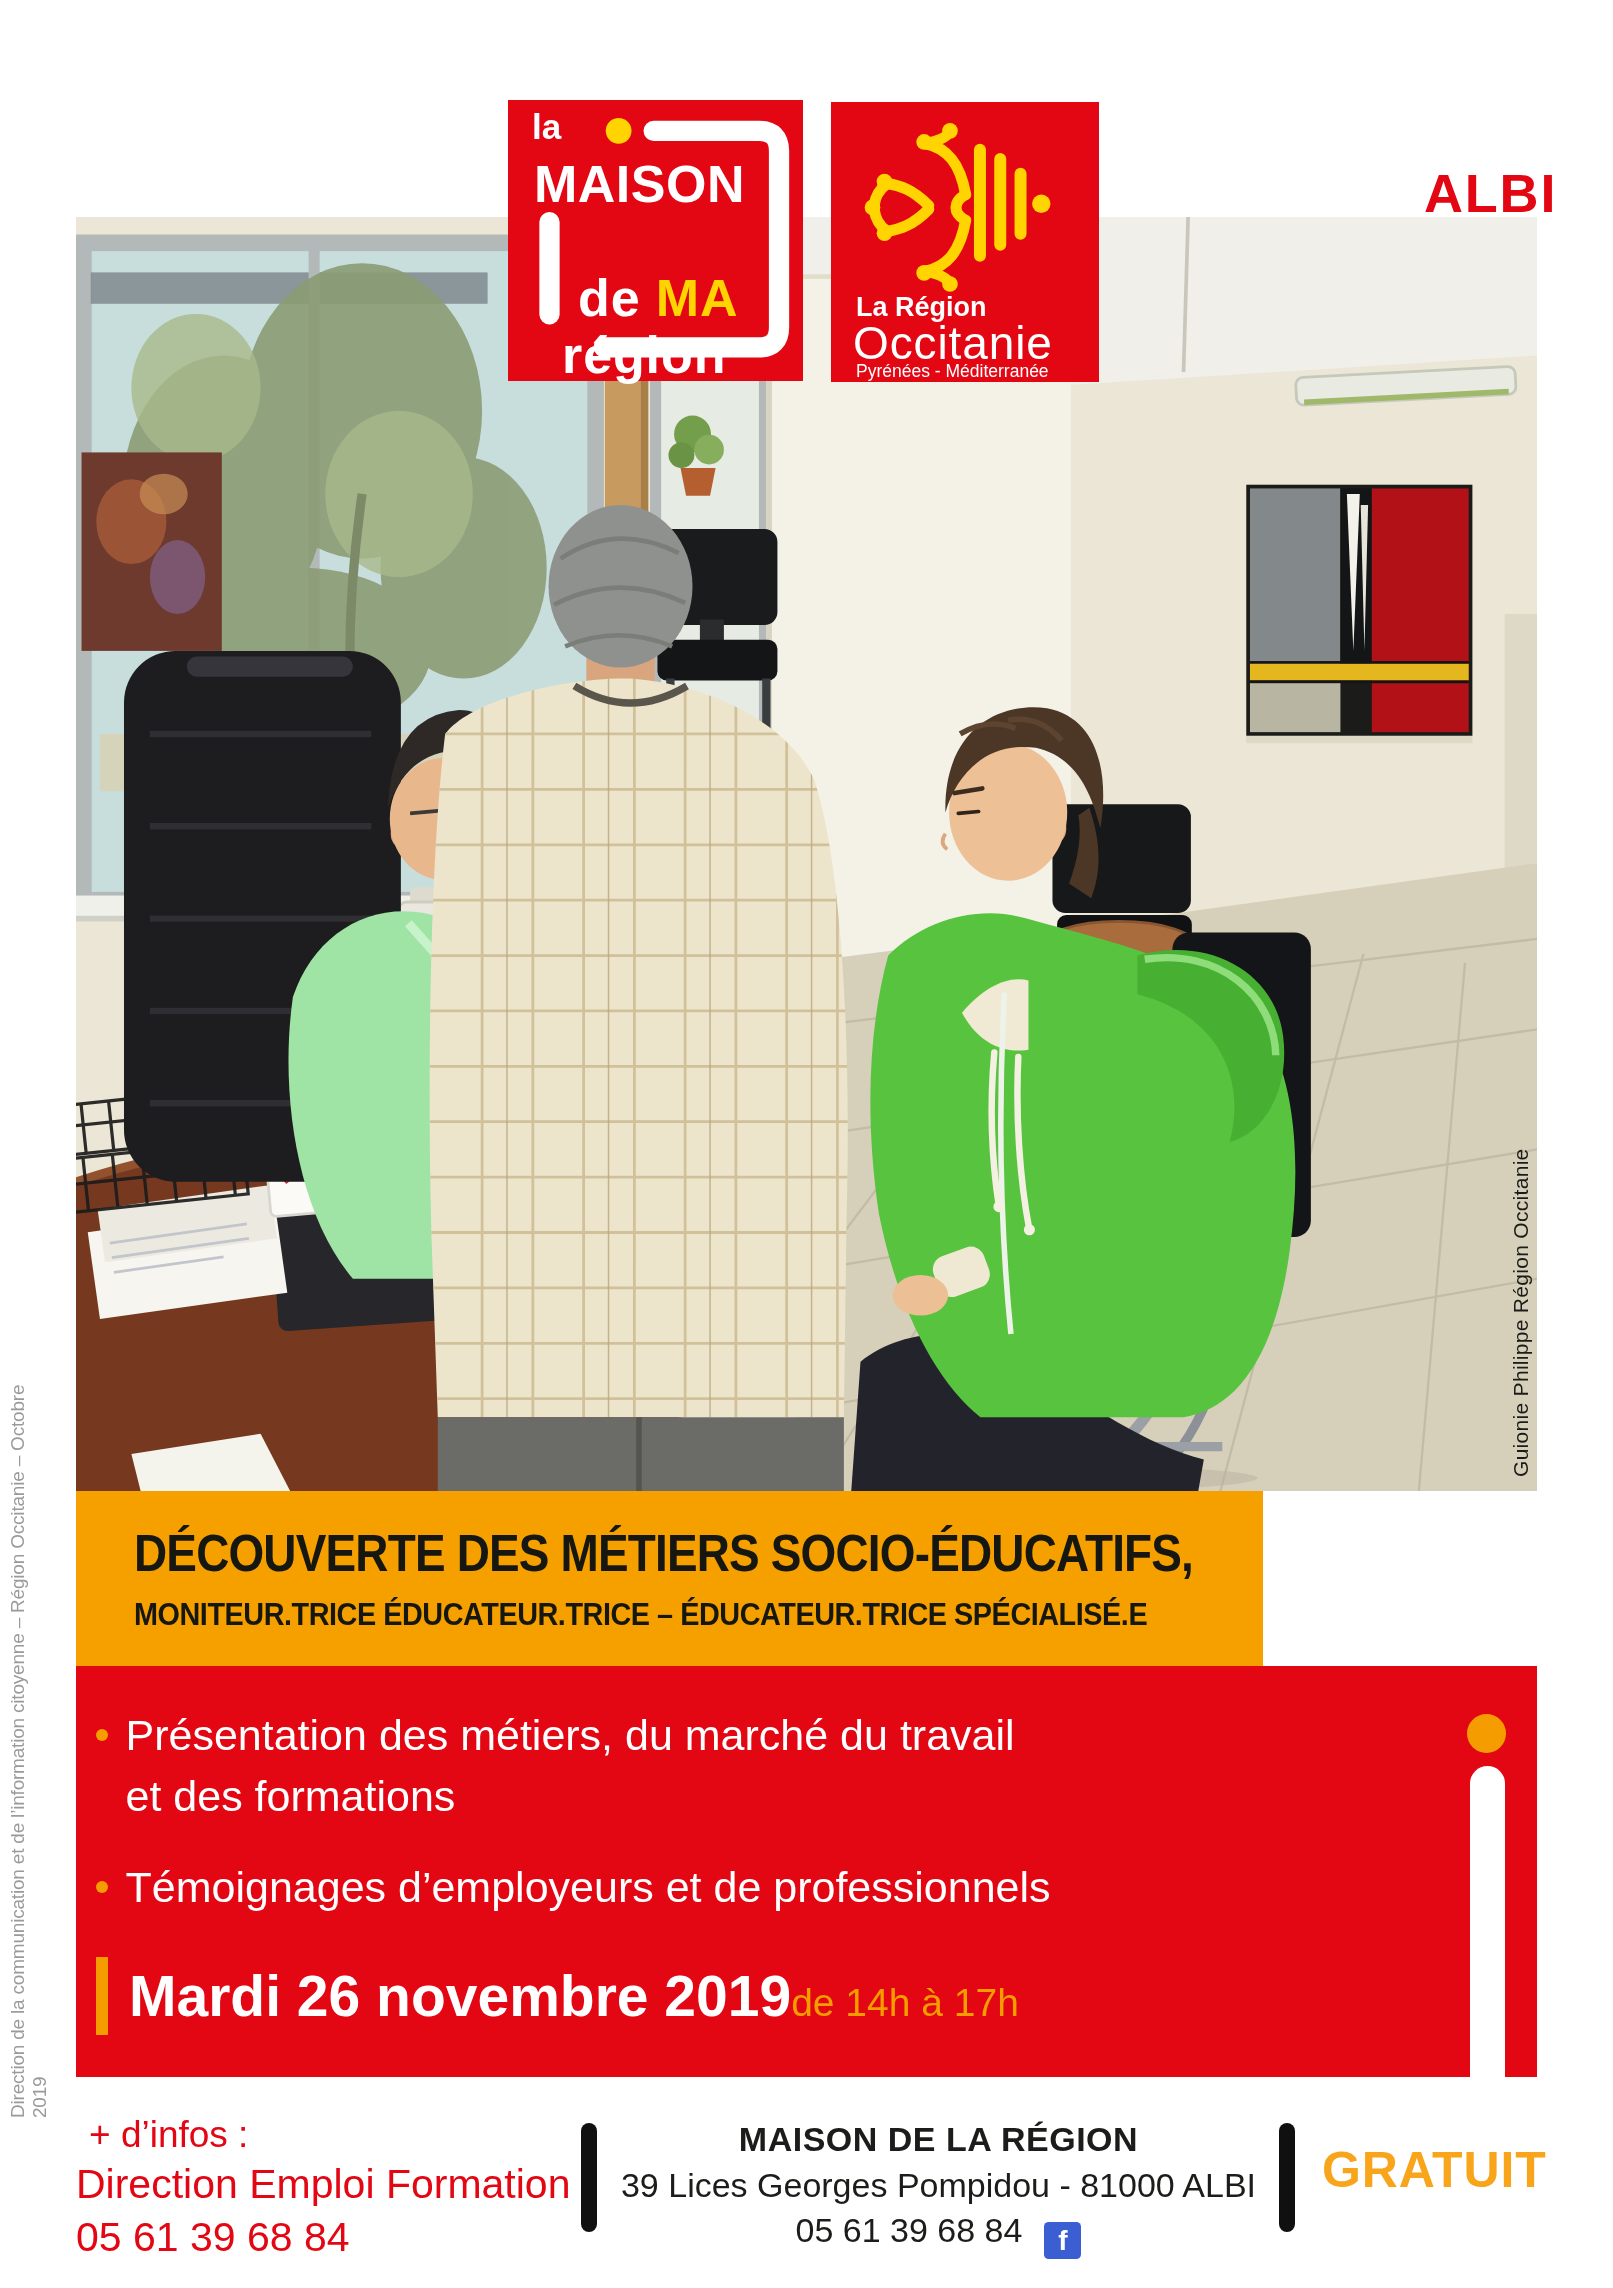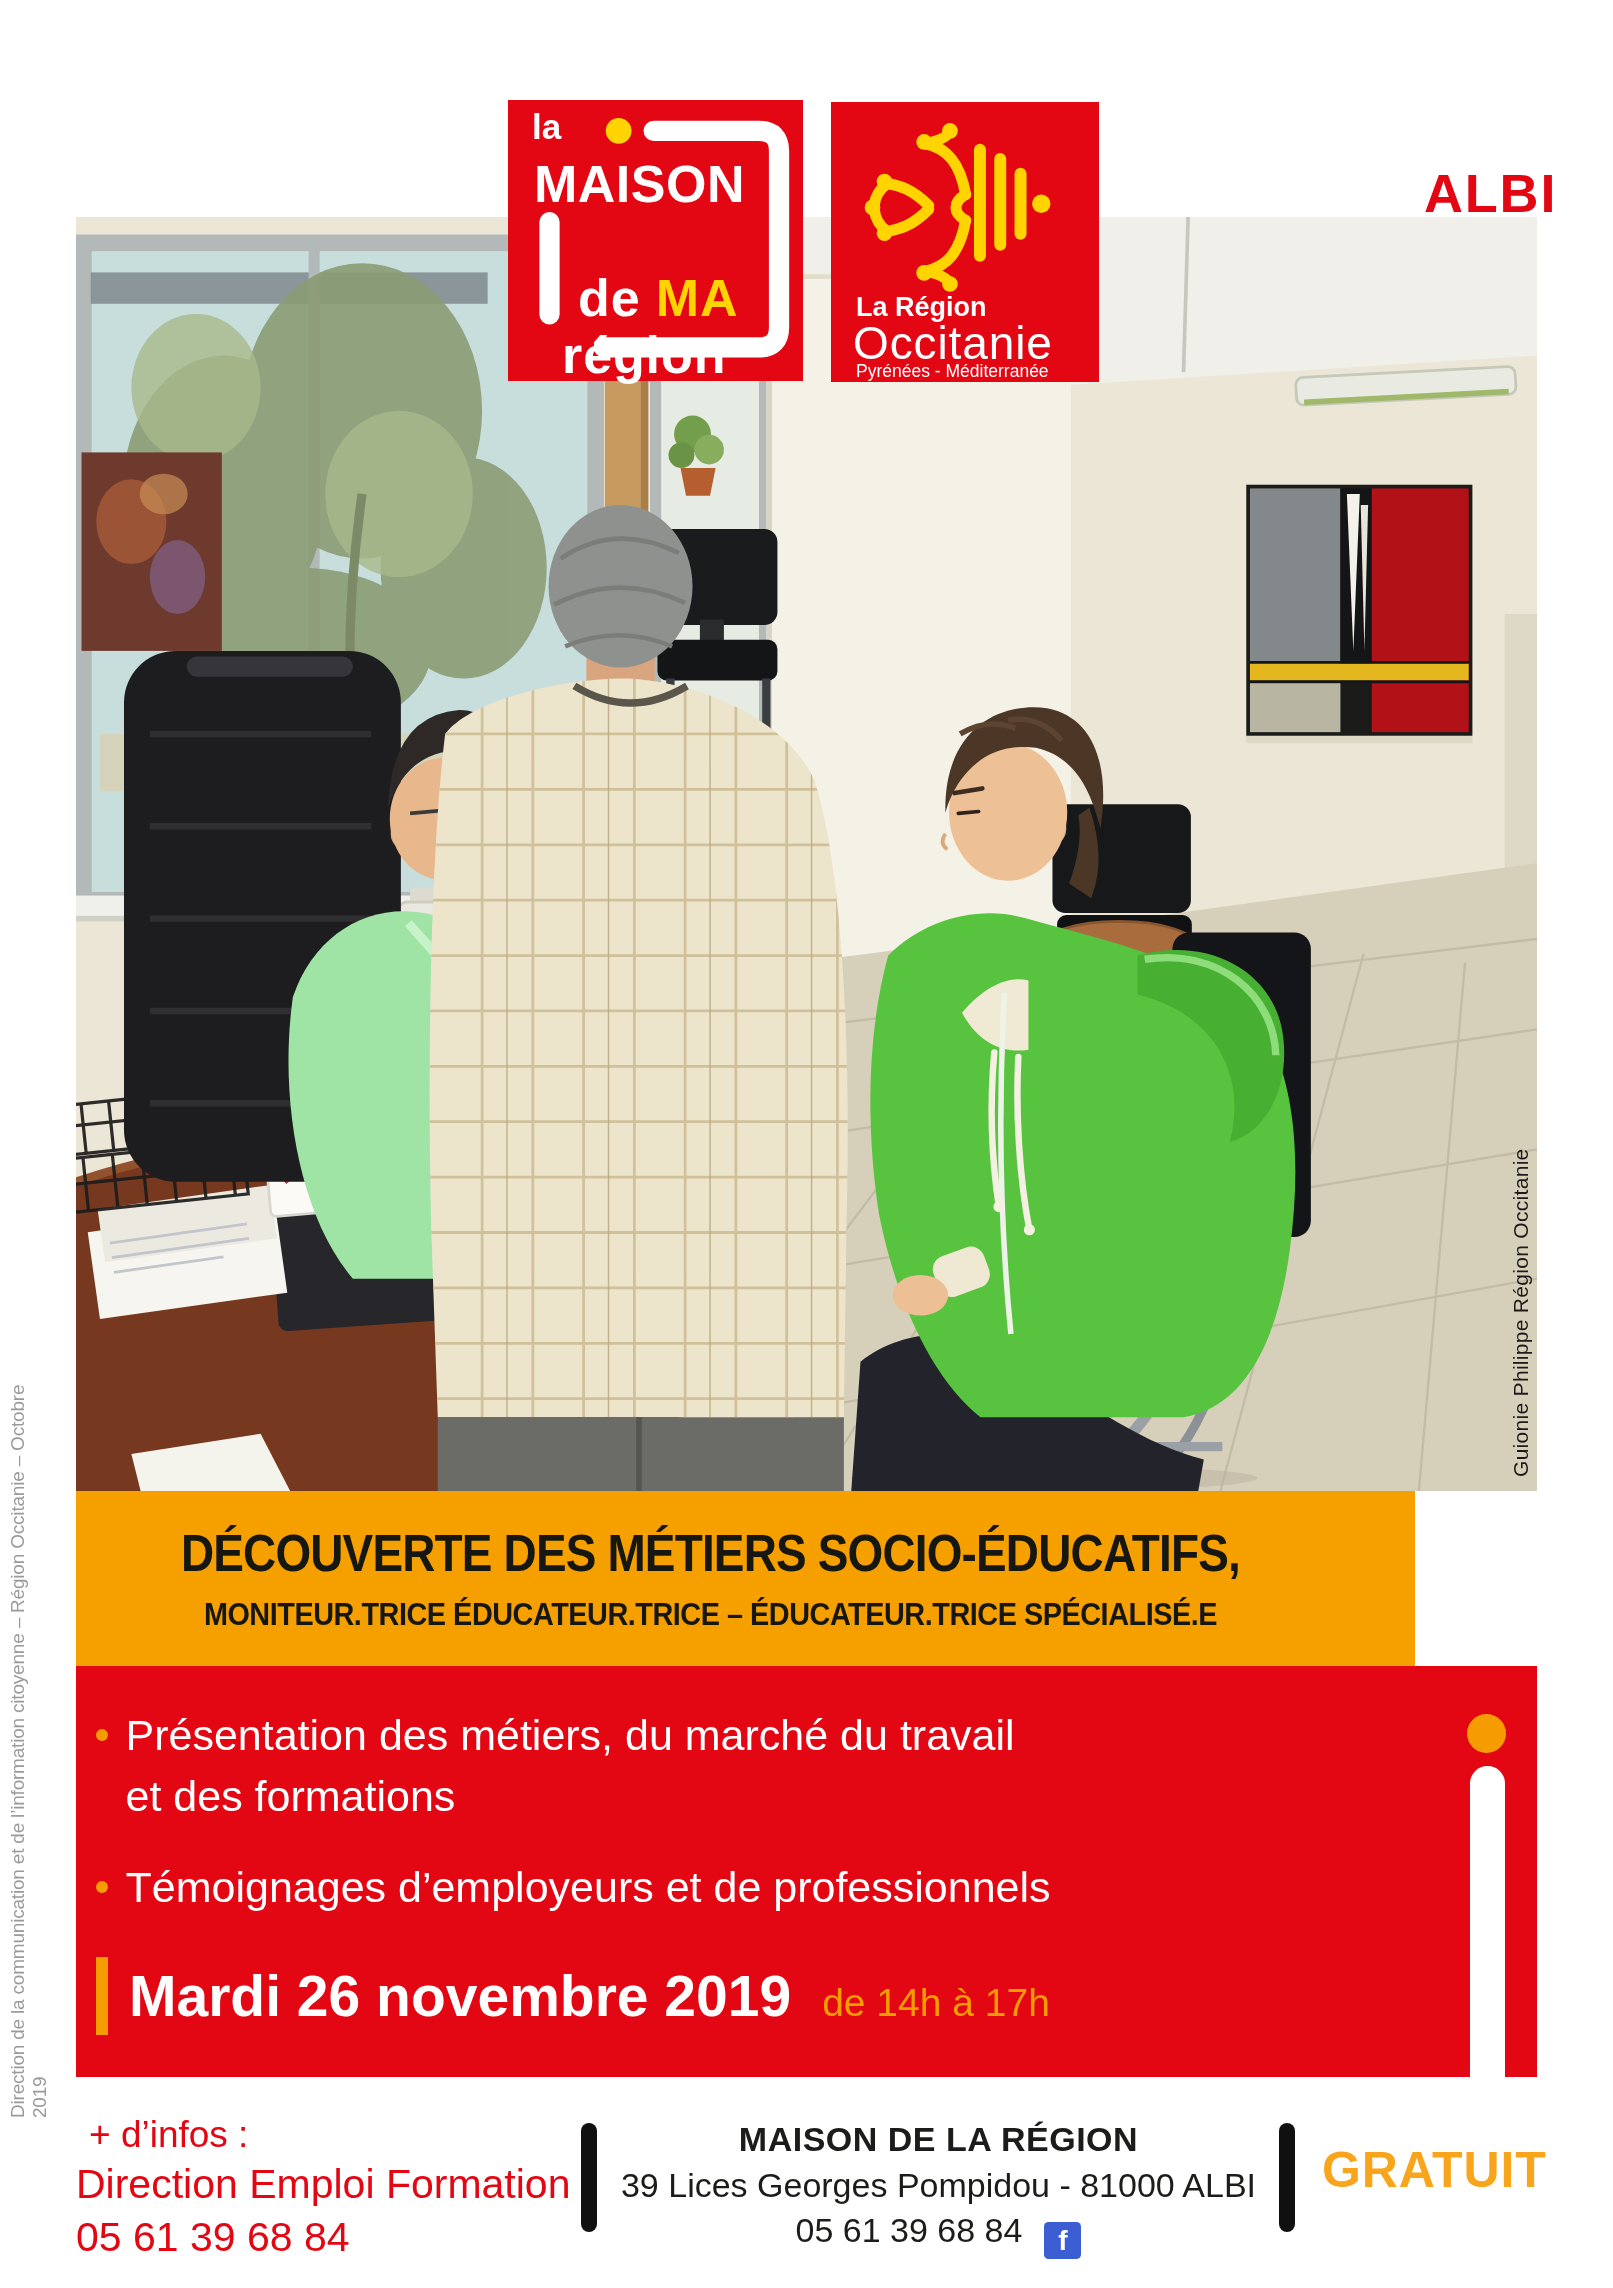--- a/index.html
+++ b/index.html
@@ -21,37 +21,37 @@
   #logo-occitanie .t3{left:25px;top:259px;font-size:17.5px;font-weight:normal;color:#fff;}
 
   #albi{left:1424px;top:162px;font-size:54px;font-weight:bold;color:#e30613;letter-spacing:1.8px;z-index:6;}
 
   
   #photo{left:76px;top:217px;width:1461px;height:1274px;background:#ebe6d5;overflow:hidden;}
   #photo-credit{right:3.7px;top:835px;height:425px;writing-mode:vertical-rl;transform:rotate(180deg);
                 font-size:21px;color:#1b1b19;letter-spacing:0.3px;}
 
   
-  #banner{left:76px;top:1491px;width:1339px;height:175px;background:#f6a000;color:#171712;text-align:center;}
+  #banner{left:76px;top:1491px;width:1187px;height:175px;background:#f6a000;color:#171712;}
   #banner .h1{margin:33px 0 0 58px;font-size:51px;font-weight:bold;letter-spacing:-0.9px;
               transform:scaleX(.9);transform-origin:left top;white-space:nowrap;}
   #banner .h2{margin:13px 0 0 58px;font-size:32px;font-weight:bold;letter-spacing:-0.5px;
               transform:scaleX(.9);transform-origin:left top;white-space:nowrap;}
 
   
   #redbox{left:76px;top:1666px;width:1461px;height:411px;background:#e30613;}
   .bullet-row{position:absolute;left:20px;display:flex;}
   .bullet-dot{width:12px;height:12px;border-radius:50%;background:#f59c00;margin:24px 17.5px 0 0;flex:none;}
   .bullet-text{color:#fff;font-size:43px;line-height:1.42;}
   #bullet1{top:39px;}
   #bullet2{top:191px;}
   #date-row{position:absolute;left:20px;top:291px;display:flex;align-items:center;}
   #date-bar{width:12px;height:78px;background:#f59c00;margin-right:21px;}
   #date-text{color:#fff;font-size:57px;font-weight:bold;white-space:nowrap;}
-  #time-text{color:#f59c00;font-size:39px;margin-left:31px;padding-top:13px;white-space:nowrap;}
+  #time-text{color:#f59c00;font-size:39px;padding-top:13px;white-space:nowrap;}
   #i-dot{left:1391px;top:48px;width:39px;height:39px;border-radius:50%;background:#f59c00;}
   #i-stem{left:1394px;top:100px;width:35px;height:311px;background:#fff;border-radius:17.5px 17.5px 0 0;}
 
   
   #infos{left:76px;top:2111px;color:#e30613;line-height:1.28;}
   #infos .l1{font-size:37px;margin-left:13px;}
   #infos .l2,#infos .l3{font-size:41px;}
   .vbar{width:15.7px;height:109px;background:#101010;border-radius:8.3px;}
   #vbar1{left:581px;top:2123px;}
   #vbar2{left:1279px;top:2123px;}

